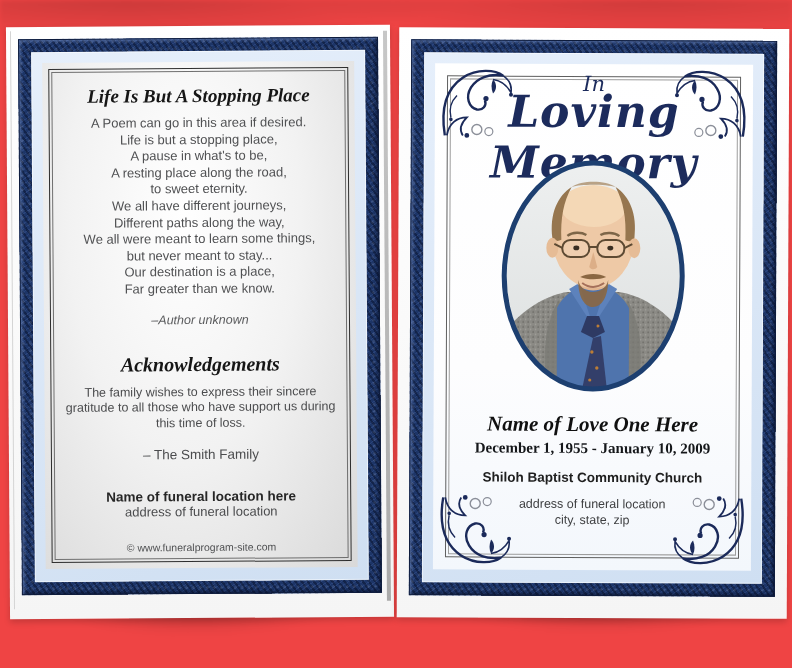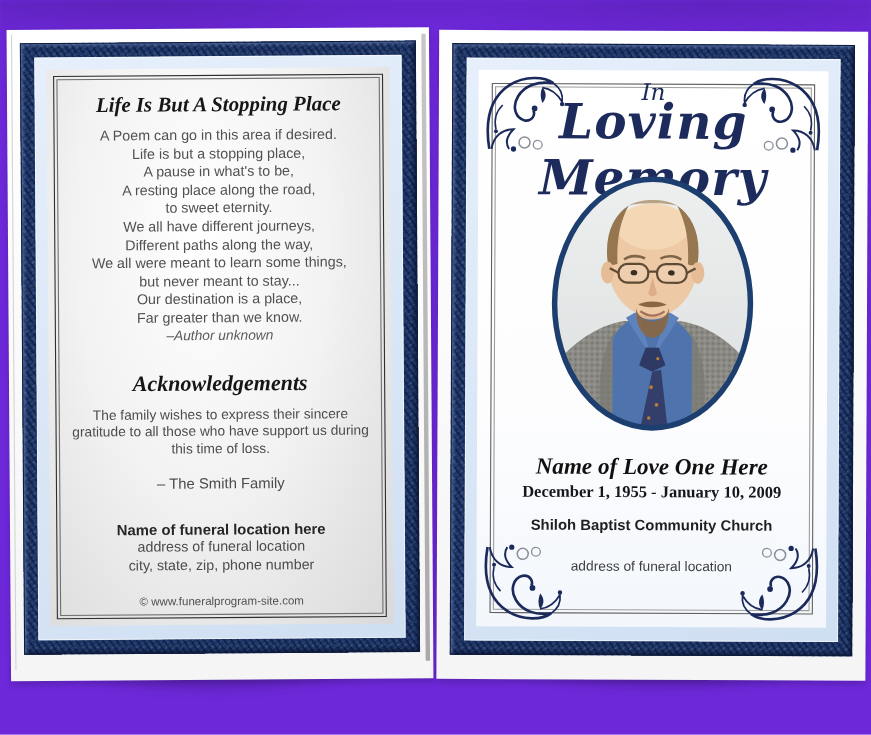--- a/index.html
+++ b/index.html
@@ -1,16 +1,16 @@
 <!DOCTYPE html>
 <html><head>
 <meta charset="utf-8">
 <style>
   html,body{margin:0;padding:0;background:#fff;}
-  .stage{position:relative;width:792px;height:668px;background:#6d28d9;overflow:hidden;
+  .stage{position:relative;width:792px;height:668px;background:#ef4444;overflow:hidden;
          font-family:"Liberation Sans",sans-serif;}
   .top-shade{position:absolute;left:0;top:0;right:0;height:46px;pointer-events:none;
     background:radial-gradient(60% 120% at 16% 0%, rgba(0,0,0,.15), transparent 70%),
                radial-gradient(62% 120% at 82% 0%, rgba(0,0,0,.13), transparent 70%);
     filter:blur(2px);}
   .floor-shadow{position:absolute;height:34px;filter:blur(5px);
     background:radial-gradient(50% 100% at 50% 0%, rgba(0,0,0,.30), transparent 78%);}
   .floor-shadow.left{left:18px;width:370px;top:606px;transform:rotate(-1deg);}
   .floor-shadow.right{left:404px;width:380px;top:604px;transform:rotate(.6deg);}
 
@@ -42,37 +42,37 @@
   .frame-left{position:absolute;inset:6px;border:1px solid #2e2e2e;}
   .frame-left::after{content:"";position:absolute;inset:2px;border:1px solid #6f6f6f;}
   .frame-right{position:absolute;inset:12px;border:1px solid #5f5f5f;}
   .frame-right::after{content:"";position:absolute;inset:2px;border:1px solid #9d9d9d;}
 
   .left-flow{position:absolute;inset:9px;display:flex;flex-direction:column;align-items:center;
              text-align:center;}
   .poem-title{margin-top:14px;font:italic 700 19px "Liberation Serif",serif;color:#161616;}
   .poem-lines{margin-top:8px;font-size:13px;line-height:16.6px;color:#505153;}
   .poem-lines span{display:block;}
-  .attrib{font-style:italic;font-size:12.5px;color:#5a5b5d;}
+  .attrib{margin-top:15px;font-style:italic;font-size:12.5px;color:#5a5b5d;}
   .ack-title{margin-top:26px;font:italic 700 20px "Liberation Serif",serif;color:#161616;}
   .ack-lines{margin-top:9px;font-size:12.5px;line-height:15.5px;color:#4b4c4e;}
   .ack-lines span{display:block;}
   .signature{margin-top:16px;font-size:13.5px;color:#4b4c4e;}
   .loc-name{margin-top:27px;font-weight:700;font-size:13.5px;color:#262626;}
   .loc-line{font-size:13px;line-height:16.5px;color:#4b4c4e;}
   .copyright{margin-top:auto;margin-bottom:6px;font-size:10.5px;color:#4f5052;}
 
   .rp{position:absolute;left:0;right:0;text-align:center;}
   .hdr-in{top:8px;font:italic 21px "DejaVu Serif",serif;color:#1c2b5c;}
   .hdr-main{top:22px;font:italic 700 44px "DejaVu Serif",serif;color:#1c2b5c;letter-spacing:1px;}
   .photo-wrap{position:absolute;top:92px;left:50%;transform:translateX(-50%);width:192px;height:240px;}
   .mem-name{top:348px;font:italic 700 21px "Liberation Serif",serif;color:#101010;}
   .mem-dates{top:376px;font:700 15px "Liberation Serif",serif;color:#15171a;}
   .svc{top:406px;font-size:12.5px;line-height:16.5px;color:#3e3f41;}
-  .svc .venue{font-weight:700;font-size:13.5px;color:#1f1f1f;display:block;margin-bottom:20px;}
+  .svc .venue{font-weight:700;font-size:13.5px;color:#1f1f1f;display:block;margin-bottom:9px;}
   .svc span{display:block;}
 
   .orn{position:absolute;width:78px;height:78px;color:#1b2a5a;}
   .orn.tl{left:2px;top:2px;}
   .orn.tr{right:2px;top:2px;transform:scaleX(-1);}
   .orn.bl{left:2px;bottom:2px;transform:scaleY(-1);}
   .orn.br{right:2px;bottom:2px;transform:scale(-1,-1);}
 </style>
 </head>
 <body>
@@ -123,21 +123,20 @@
             <div class="attrib">–Author unknown</div>
             <div class="ack-title">Acknowledgements</div>
             <div class="ack-lines">
               <span>The family wishes to express their sincere</span>
               <span>gratitude to all those who have support us during</span>
               <span>this time of loss.</span>
             </div>
             <div class="signature">– The Smith Family</div>
             <div class="loc-name">Name of funeral location here</div>
             <div class="loc-line">address of funeral location</div>
-            <div class="loc-line">city, state, zip, phone number</div>
             <div class="copyright">© www.funeralprogram-site.com</div>
           </div>
         </div>
       </div>
     </div>
   </div>
 
   <div class="sheet sheet-right">
     <div class="navy navy-right">
       <div class="mat">
@@ -224,18 +223,19 @@
               </g>
               <ellipse cx="96" cy="120" rx="89" ry="113" fill="none" stroke="#1d3f70" stroke-width="5"></ellipse>
             </svg>
           </div>
 
           <div class="rp mem-name">Name of Love One Here</div>
           <div class="rp mem-dates">December 1, 1955 - January 10, 2009</div>
           <div class="rp svc">
             <span class="venue">Shiloh Baptist Community Church</span>
             <span>address of funeral location</span>
+            <span>city, state, zip</span>
           </div>
         </div>
       </div>
     </div>
   </div>
 </div>
 
 </body></html>

